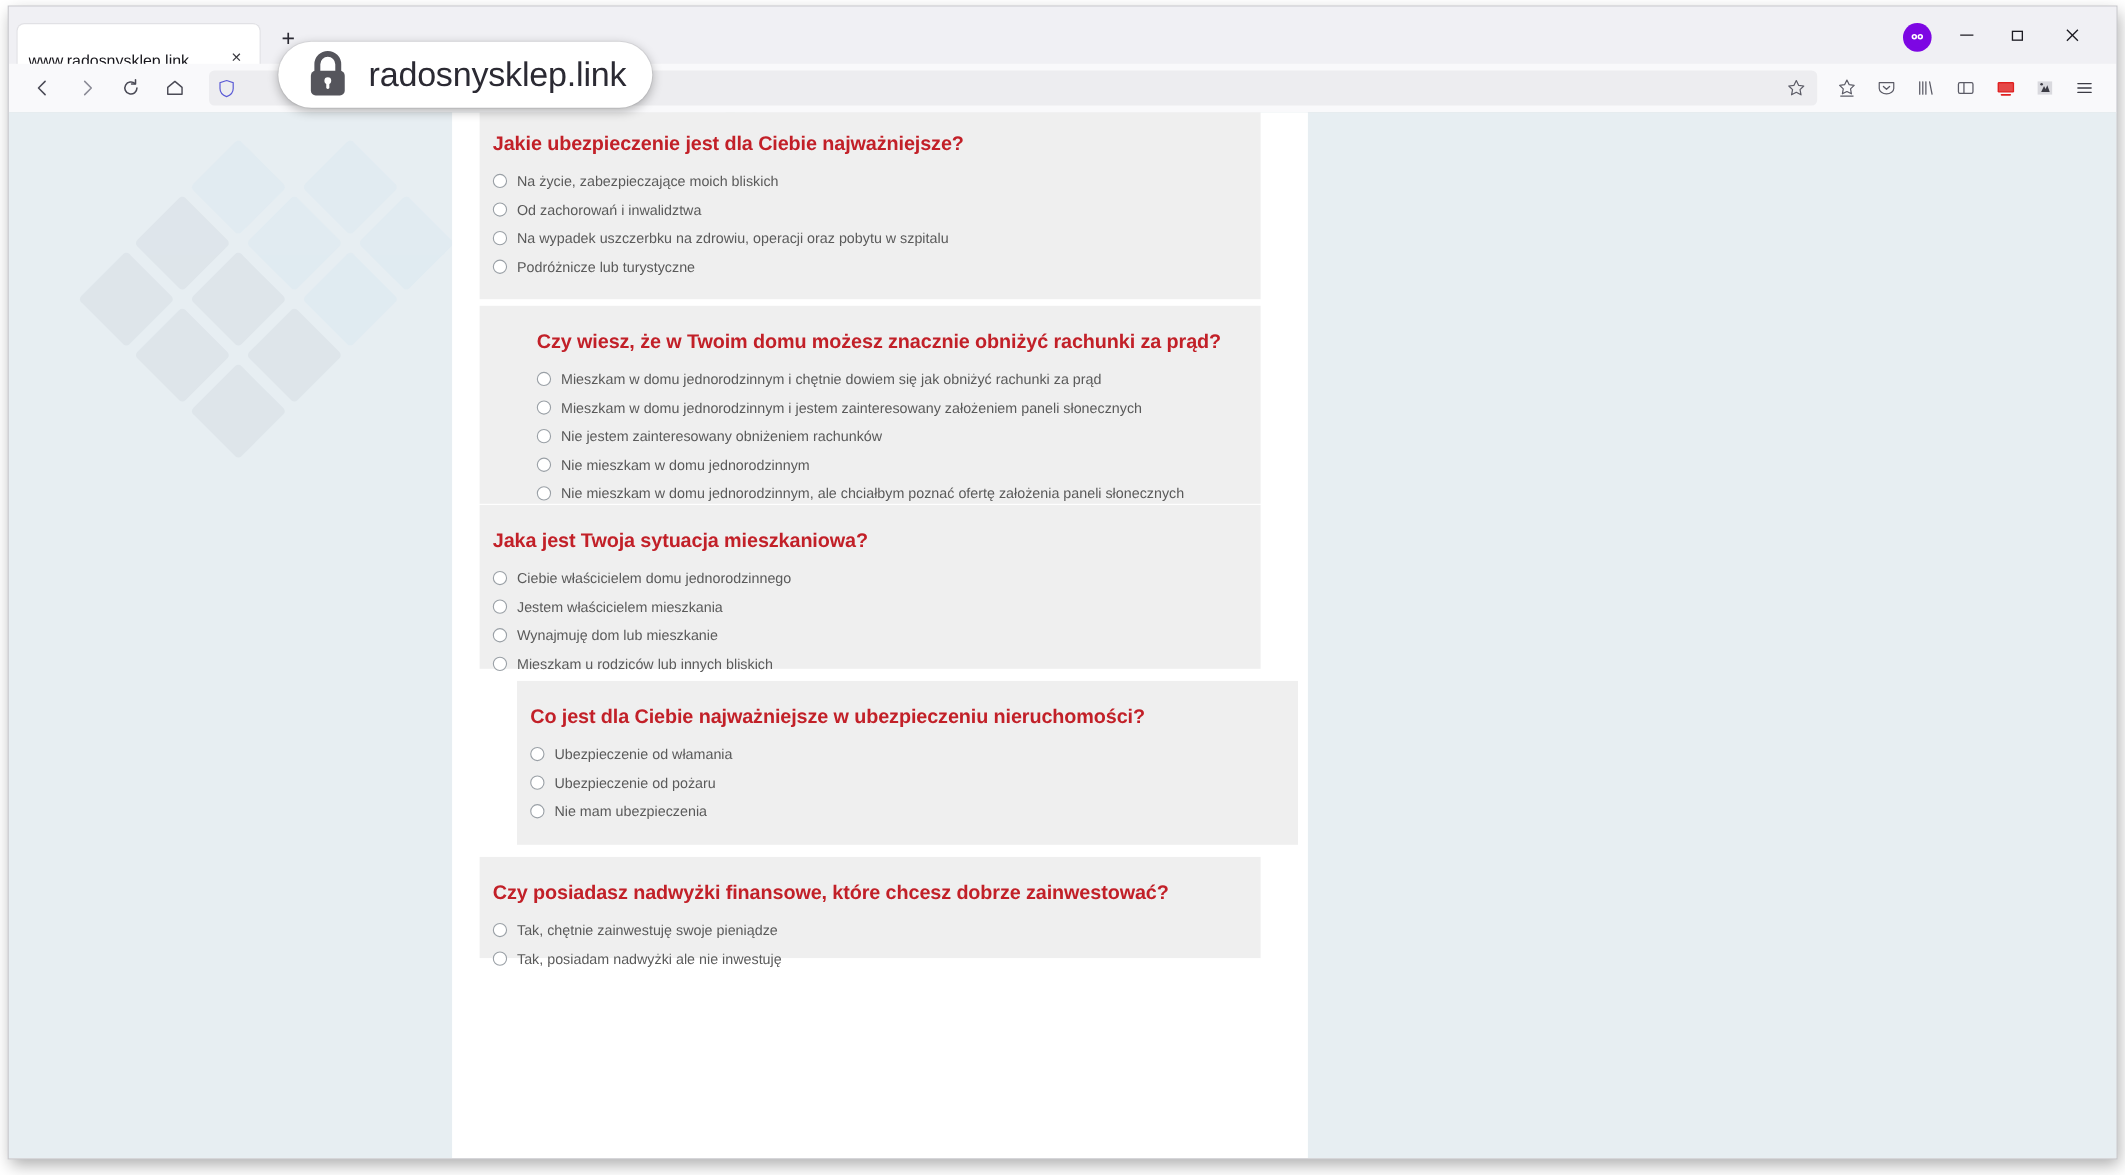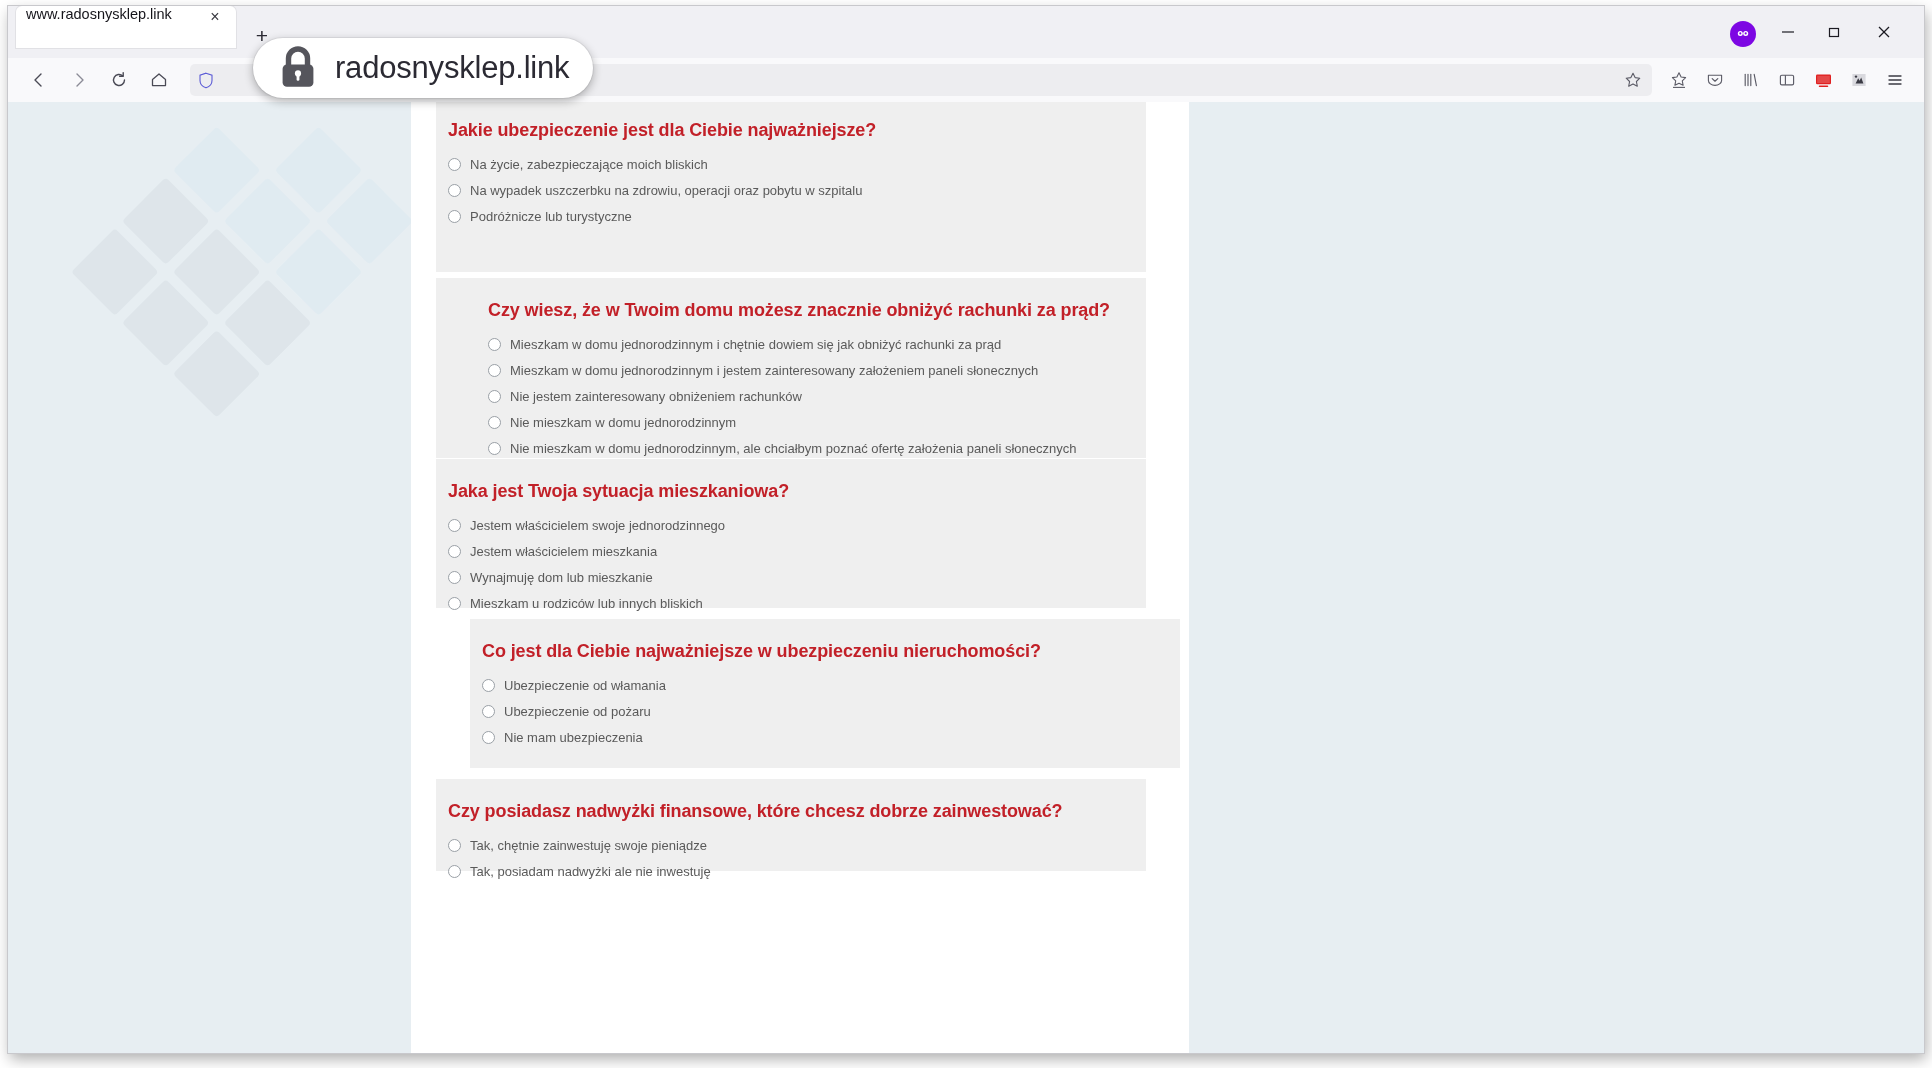--- a/index.html
+++ b/index.html
@@ -30,28 +30,28 @@
   .tabstrip {
     position: absolute;
     left: 0; top: 0;
     width: 100%;
     height: 52px;
     background: #f0f0f4;
   }
   .tab {
     position: absolute;
     left: 8px;
-    top: 0;
+    top: 16px;
     width: 220px;
     height: 42px;
     background: #ffffff;
     border-radius: 6px 6px 0 0;
     box-shadow: 0 0 0 1px rgba(0,0,0,.06);
     display: flex;
-    align-items: flex-start;
+    align-items: flex-end;
     padding: 0 10px;
     box-sizing: border-box;
   }
   .tab-title {
     flex: 1;
     font-size: 14.5px;
     color: #15141a;
     white-space: nowrap;
     overflow: hidden;
     text-overflow: ellipsis;
@@ -453,20 +453,24 @@
     <div class="content-col"></div>
 
     <div class="qcard" style="top:-4px; height:174px;">
       <div class="qtitle">Jakie ubezpieczenie jest dla Ciebie najważniejsze?</div>
       <div class="opt">
         <span class="radio"></span>
         <span class="opt-label">Na życie, zabezpieczające moich bliskich</span>
       </div>
       <div class="opt">
         <span class="radio"></span>
+        <span class="opt-label">Od zachorowań i inwalidztwa</span>
+      </div>
+      <div class="opt">
+        <span class="radio"></span>
         <span class="opt-label">Na wypadek uszczerbku na zdrowiu, operacji oraz pobytu w szpitalu</span>
       </div>
       <div class="opt">
         <span class="radio"></span>
         <span class="opt-label">Podróżnicze lub turystyczne</span>
       </div>
     </div>
 
     <div class="qcard" style="top:176px; height:180px;padding-left:40px;">
       <div class="qtitle">Czy wiesz, że w Twoim domu możesz znacznie obniżyć rachunki za prąd?</div>
@@ -489,21 +493,21 @@
       <div class="opt">
         <span class="radio"></span>
         <span class="opt-label">Nie mieszkam w domu jednorodzinnym, ale chciałbym poznać ofertę założenia paneli słonecznych</span>
       </div>
     </div>
 
     <div class="qcard" style="top:357px; height:149px;">
       <div class="qtitle">Jaka jest Twoja sytuacja mieszkaniowa?</div>
       <div class="opt">
         <span class="radio"></span>
-        <span class="opt-label">Jestem właścicielem swoje jednorodzinnego</span>
+        <span class="opt-label">Ciebie właścicielem domu jednorodzinnego</span>
       </div>
       <div class="opt">
         <span class="radio"></span>
         <span class="opt-label">Jestem właścicielem mieszkania</span>
       </div>
       <div class="opt">
         <span class="radio"></span>
         <span class="opt-label">Wynajmuję dom lub mieszkanie</span>
       </div>
       <div class="opt">

